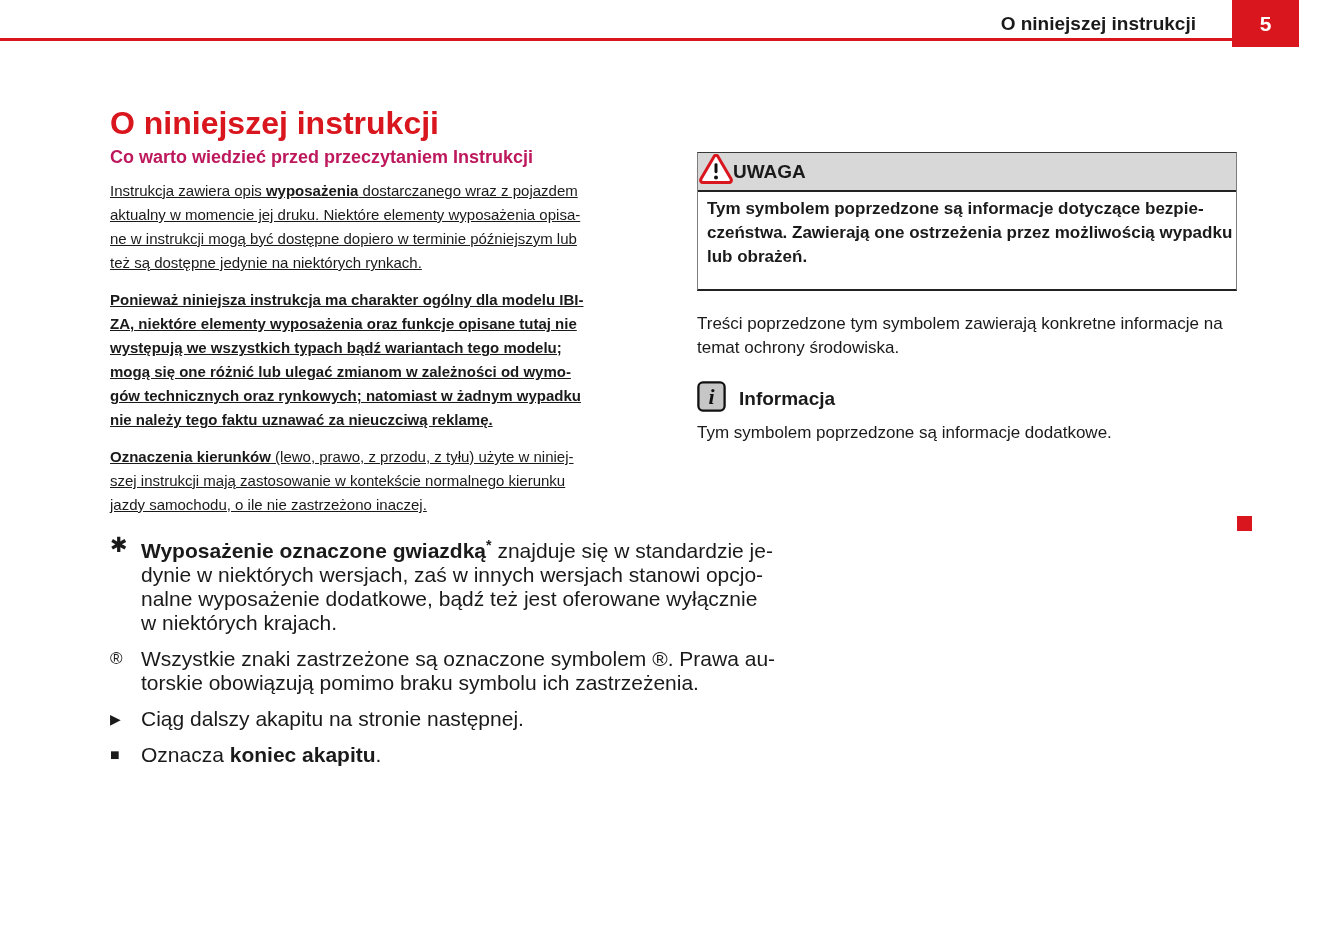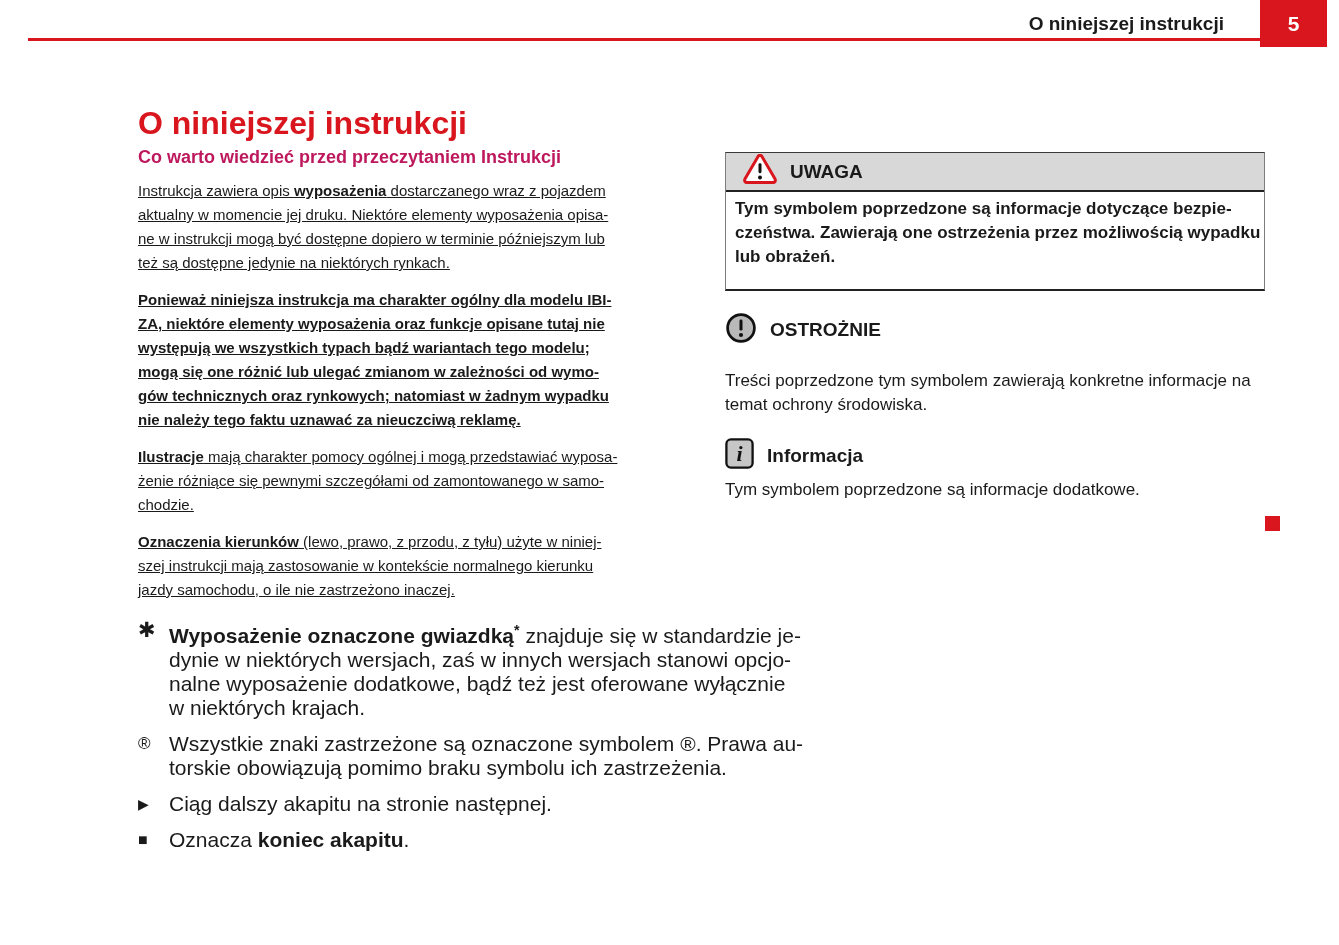--- a/index.html
+++ b/index.html
@@ -1,18 +1,18 @@
 <!DOCTYPE html>
 <html><head>
 <meta charset="utf-8">
 <style>
   html,body{margin:0;padding:0;background:#fff;}
   #page{
     position:relative;width:1299px;height:945px;background:#ffffff;overflow:hidden;
-    font-family:"Liberation Sans","DejaVu Sans",sans-serif;color:#1a1a1a;margin-left:28px;
+    font-family:"Liberation Sans","DejaVu Sans",sans-serif;color:#1a1a1a;
   }
   .b{font-weight:bold;}
   .sup{vertical-align:super;font-size:68%;}
   .rich{white-space:pre;}
   
   .hdr-title{position:absolute;top:13px;right:103px;font-size:19px;font-weight:bold;color:#1a1a1a;}
   .red-rule{position:absolute;top:38px;left:0;width:1339px;height:3px;background:#d9151d;}
   .page-badge{position:absolute;top:0;right:0;width:67px;height:47px;background:#d9151d;
     color:#fff;font-size:21px;font-weight:bold;display:flex;align-items:center;justify-content:center;}
   
@@ -25,22 +25,22 @@
   
   .legend{margin-top:16px;}
   .legend-item{display:flex;margin-bottom:12px;}
   .legend-marker{flex:none;width:31px;font-size:17px;line-height:24px;}
   .legend-marker.star{font-size:21px;font-weight:bold;line-height:23px;}
   .legend-marker.tri{font-size:14px;}
   .legend-marker.sq{font-size:16px;}
   .legend-text{font-size:21px;line-height:24px;}
   
   .warn-box{border:1px solid #7d7d7d;border-top:1px solid #3a3a3a;border-bottom:2px solid #222;}
-  .warn-head{display:flex;align-items:center;gap:13px;background:#d8d8d8;
-    border-bottom:2px solid #222;padding:2px 17px;height:33px;}
+  .warn-head{display:flex;align-items:center;background:#d8d8d8;
+    border-bottom:2px solid #222;padding:2px 1px;height:33px;}
   .warn-title{font-size:19px;font-weight:bold;}
   .warn-body{padding:5px 9px 20px 9px;font-size:17px;line-height:24px;}
   
   .sec{margin-top:21px;}
   .sec-head{display:flex;align-items:center;gap:13px;margin-bottom:5px;}
   .sec-title{font-size:19px;font-weight:bold;}
   .sec-body{font-size:17px;line-height:24px;}
   .end-square{position:absolute;left:1237px;top:516px;width:15px;height:15px;background:#d9151d;}
 </style>
 </head>
@@ -60,23 +60,20 @@
     <p class="para rich"><span>Instrukcja zawiera opis </span><span class="b">wyposażenia</span><span> dostarczanego wraz z pojazdem
 aktualny w momencie jej druku. Niektóre elementy wyposażenia opisa-
 ne w instrukcji mogą być dostępne dopiero w terminie późniejszym lub
 też są dostępne jedynie na niektórych rynkach.</span></p>
     <p class="para rich"><span class="b">Ponieważ niniejsza instrukcja ma charakter ogólny dla modelu IBI-
 ZA, niektóre elementy wyposażenia oraz funkcje opisane tutaj nie
 występują we wszystkich typach bądź wariantach tego modelu;
 mogą się one różnić lub ulegać zmianom w zależności od wymo-
 gów technicznych oraz rynkowych; natomiast w żadnym wypadku
 nie należy tego faktu uznawać za nieuczciwą reklamę.</span></p>
-    <p class="para rich"><span class="b">Ilustracje</span><span> mają charakter pomocy ogólnej i mogą przedstawiać wyposa-
-żenie różniące się pewnymi szczegółami od zamontowanego w samo-
-chodzie.</span></p>
     <p class="para rich"><span class="b">Oznaczenia kierunków</span><span> (lewo, prawo, z przodu, z tyłu) użyte w niniej-
 szej instrukcji mają zastosowanie w kontekście normalnego kierunku
 jazdy samochodu, o ile nie zastrzeżono inaczej.</span></p>
 
     <div class="legend">
       <div class="legend-item">
         <span class="legend-marker star">✱</span>
         <span class="legend-text rich"><span class="b">Wyposażenie oznaczone gwiazdką</span><span class="b sup">*</span><span> znajduje się w standardzie je-
 dynie w niektórych wersjach, zaś w innych wersjach stanowi opcjo-
 nalne wyposażenie dodatkowe, bądź też jest oferowane wyłącznie
@@ -110,30 +107,20 @@
           </svg>
         </span>
         <span class="warn-title">UWAGA</span>
       </div>
       <div class="warn-body rich"><span class="b">Tym symbolem poprzedzone są informacje dotyczące bezpie-
 czeństwa. Zawierają one ostrzeżenia przez możliwością wypadku
 lub obrażeń.</span></div>
     </div>
 
     <div class="sec">
-      <div class="sec-head">
-        <span>
-          <svg viewBox="0 0 32 32" width="32" height="32" aria-hidden="true">
-            <circle cx="16" cy="16" r="13.4" fill="#b9b9b9" stroke="#111" stroke-width="2.7"></circle>
-            <rect x="14.5" y="7.6" width="3" height="11" rx="1.4" fill="#111"></rect>
-            <circle cx="16" cy="23" r="2.1" fill="#111"></circle>
-          </svg>
-        </span>
-        <span class="sec-title">OSTROŻNIE</span>
-      </div>
     </div>
 
     <div class="sec">
       <div class="sec-body rich"><span>Treści poprzedzone tym symbolem zawierają konkretne informacje na
 temat ochrony środowiska.</span></div>
     </div>
 
     <div class="sec">
       <div class="sec-head">
         <span>

